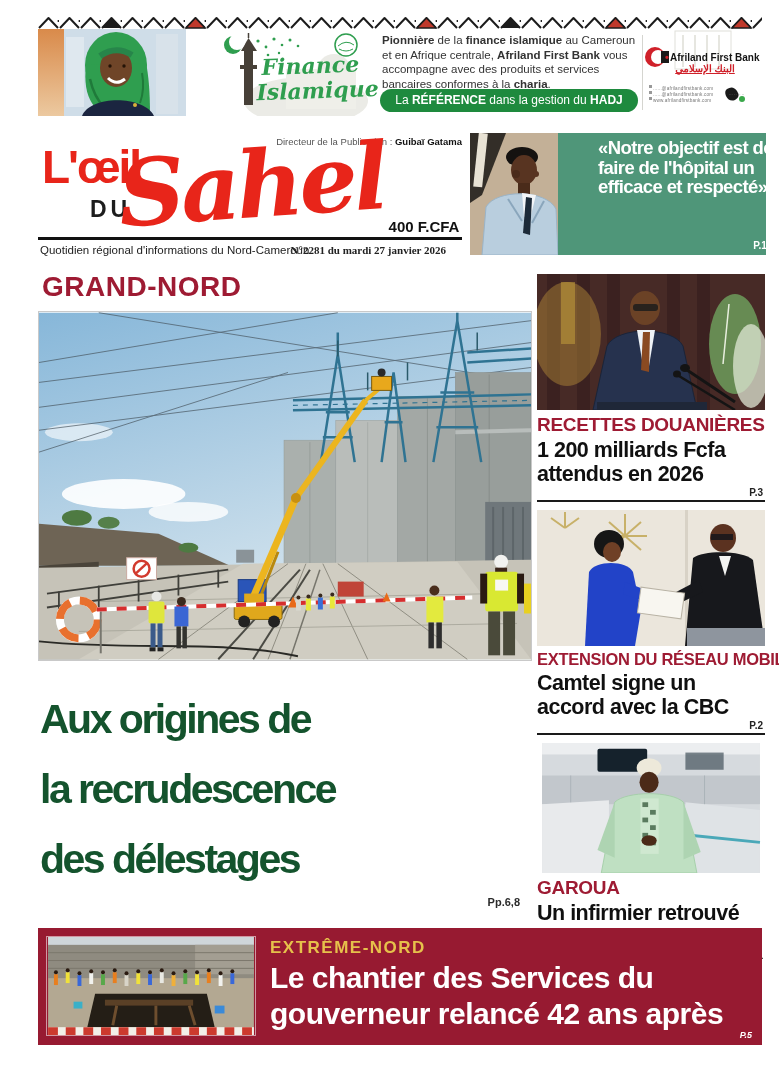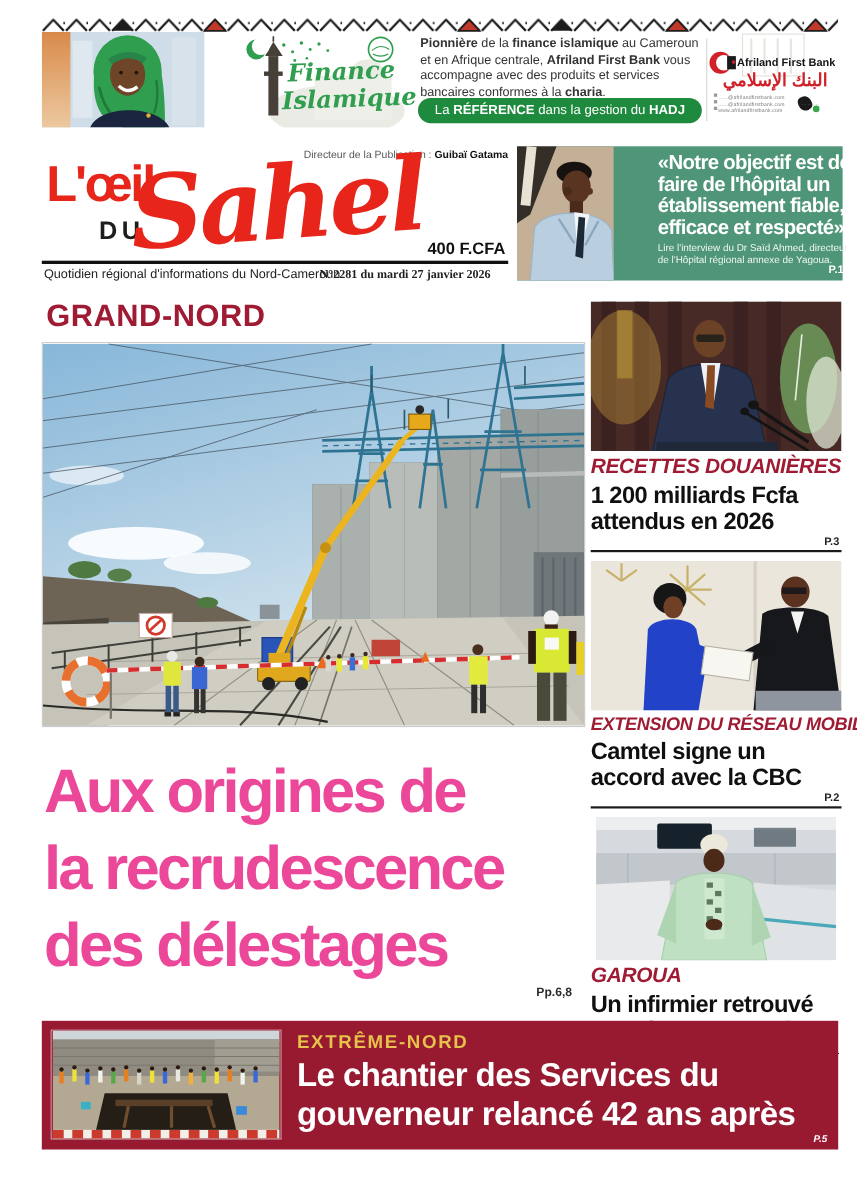--- a/index.html
+++ b/index.html
@@ -19,21 +19,21 @@
   #banner-body { position:absolute; left:0; top:13px; width:724px; height:87px; display:flex; }
   #banner-woman { width:148px; height:87px; flex:none; }
   #banner-logo { position:relative; width:188px; height:87px; flex:none; }
   #banner-logo .logo-text { position:absolute; left:76px; top:24px; font-family:"DejaVu Serif", serif; font-style:italic; font-weight:bold; color:#2f9e4f; font-size:22px; line-height:25px; transform:rotate(-2deg); }
   #banner-ad-text { position:relative; width:268px; flex:none; padding:4px 6px 0 8px; font-size:11.5px; line-height:14.5px; color:#333; }
   #banner-cta { position:absolute; left:6px; bottom:4px; width:258px; background:var(--bgreen); color:#fff; border-radius:12px; font-size:12px; text-align:center; padding:4px 0 5px; }
   #banner-divider { width:1px; background:#d5d5d0; flex:none; margin:6px 0; }
   #banner-bank { position:relative; width:118px; flex:none; }
   #bank-name { position:absolute; left:27px; top:23px; font-size:10px; font-weight:bold; color:#141414; white-space:nowrap; }
   #bank-bullet { position:absolute; left:22px; top:22px; color:var(--afred); font-size:11px; font-weight:bold; }
-  #bank-arabic { position:absolute; left:14px; top:34px; width:96px; font-size:16px; font-weight:bold; color:var(--afred); }
+  #bank-arabic { position:absolute; left:14px; top:34px; width:96px; text-align:center; font-size:10px; font-weight:bold; color:var(--afred);text-decoration:underline; }
   .bank-contact { position:absolute; left:10px; font-size:4.6px; color:#777; letter-spacing:.2px; }
   #bank-phones { position:absolute; left:86px; top:62px; font-size:4.6px; color:#777; line-height:6px; }
 
   
   #director { position:absolute; left:250px; top:136px; width:212px; text-align:right; font-size:9.5px; color:#555; }
   #director .b { color:#111; }
   #title-oeil { position:absolute; left:42px; top:140px; font-size:46px; font-weight:800; color:var(--red); letter-spacing:-2px; }
   #title-du { position:absolute; left:90px; top:196px; font-size:23px; font-weight:800; color:#1d1d1d; letter-spacing:4px; }
   #title-sahel { position:absolute; left:118px; top:128px; width:360px; font-family:"DejaVu Serif", serif; font-style:italic; font-weight:bold; font-size:92px; color:var(--red); transform:rotate(-4deg); letter-spacing:-4px; }
   #price { position:absolute; left:383px; top:218px; width:82px; text-align:center; font-size:15px; font-weight:800; color:#111; }
@@ -46,28 +46,28 @@
   #interview-photo { width:88px; height:122px; flex:none; }
   #interview-text { position:relative; flex:1; padding:5px 6px 0 7px;margin-left:33px; }
   .quote-line { font-size:18.5px; line-height:19.5px; font-weight:bold; color:#fff; letter-spacing:-0.6px; white-space:nowrap; }
   #interview-src { margin-top:4px; font-size:9px; line-height:10.5px; color:#eef6f0; }
   #interview-page { position:absolute; right:7px; bottom:4px; font-size:10px; font-weight:bold; color:#fff; }
 
   
   #section-label { position:absolute; left:42px; top:271px; font-size:28px; font-weight:800; color:var(--kicker); letter-spacing:.5px; }
   #main-photo { position:absolute; left:38px; top:311px; width:494px; height:350px; border:1px solid #c9c9c9; }
   #main-headline { position:absolute; left:40px; top:684px; }
-  .mh-line { font-size:56px; line-height:70px; font-weight:800; color:#ec4899; letter-spacing:-2.5px; white-space:nowrap; }
+  .mh-line { font-size:41px; line-height:70px; font-weight:800; color:#14532d; letter-spacing:-2.5px; white-space:nowrap; }
   #main-pages { position:absolute; left:420px; top:896px; width:100px; text-align:right; font-size:11px; font-weight:bold; color:#2b2b2b; }
 
   
   #right-col { position:absolute; left:537px; top:274px; width:228px; }
   .col-story { margin-bottom:8px; }
   .story-photo { display:block; width:228px; }
-  .kicker { margin-top:4px; font-size:19px; font-weight:800; color:var(--kicker); letter-spacing:-0.3px; white-space:nowrap;font-style:italic; }
+  .kicker { margin-top:4px; font-size:19px; font-weight:800; color:var(--kicker); letter-spacing:-0.3px; white-space:nowrap; }
   .kicker.long { font-size:16.5px; }
   .story-headline { margin-top:2px; }
   .sh-line { font-size:21.5px; line-height:24px; font-weight:800; color:#101010; letter-spacing:-0.5px; white-space:nowrap; }
   .pageref-row { border-bottom:2px solid #1a1a1a; text-align:right; font-size:10px; font-weight:700; color:#222; padding:0 2px 2px 0; margin-top:1px; }
   .col-story:last-child .pageref-row { border-bottom:none; }
 
   
   #bottom-strip { position:absolute; left:38px; top:928px; width:724px; height:117px; background:var(--maroon); }
   #bottom-photo { position:absolute; left:8px; top:8px; width:210px; height:100px; border:1px solid rgba(255,255,255,.55); }
   #bottom-kicker { position:absolute; left:232px; top:10px; font-size:17px; font-weight:800; color:var(--gold); letter-spacing:1.5px; }
@@ -211,23 +211,21 @@
       <rect x="48" y="50" width="12" height="11" fill="#4a2b1a"></rect>
       <path d="M16,74 C26,56 76,56 86,76 L88,122 L12,122 Z" fill="#b9cede" stroke="#9ab4c8"></path>
       <path d="M38,66 L52,88" stroke="#8aa6bc" stroke-width="2" fill="none"></path>
       <path d="M74,68 L62,90" stroke="#8aa6bc" stroke-width="2" fill="none"></path>
       <polygon points="52,60 66,62 60,86 54,84" fill="#f2f5f8"></polygon>
       <polygon points="56,64 62,65 60,102 53,100" fill="#1c2a38"></polygon>
     </svg>
     <div id="interview-text">
       <div class="quote-line">«Notre objectif est de</div>
       <div class="quote-line">faire de l'hôpital un</div>
-      <div class="quote-line">établissement fiable,</div>
       <div class="quote-line">efficace et respecté»</div>
-      <div id="interview-src">Lire l'interview du Dr Saïd Ahmed, directeur de l'Hôpital régional annexe de Yagoua.</div>
       <div id="interview-page">P.11</div>
     </div>
   </div>
 
   <div id="section-label">GRAND-NORD</div>
 
   <svg id="main-photo" viewBox="0 0 494 348">
     <defs>
       <linearGradient id="sky" x1="0" y1="0" x2="0.4" y2="1">
         <stop offset="0" stop-color="#87b7d9"></stop>

